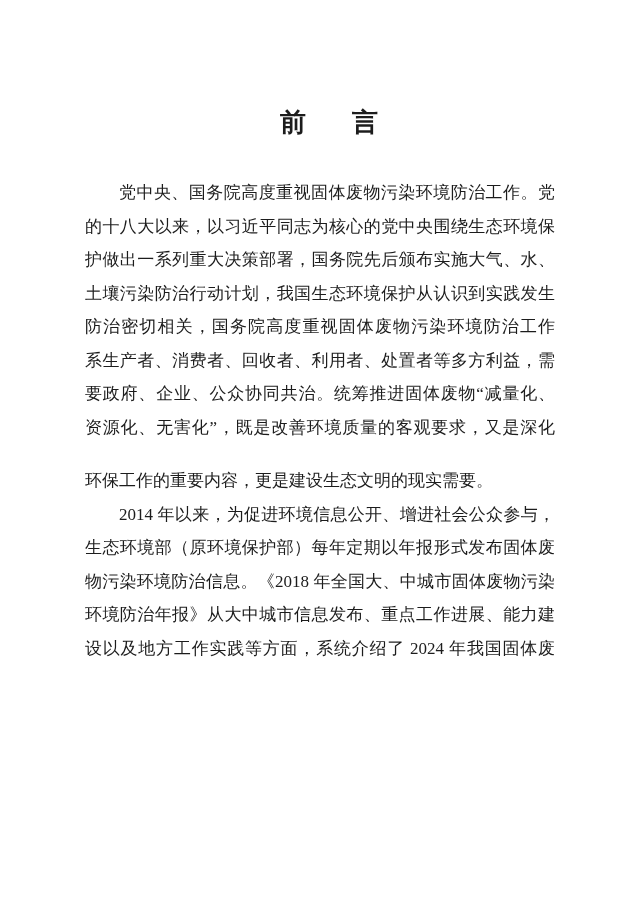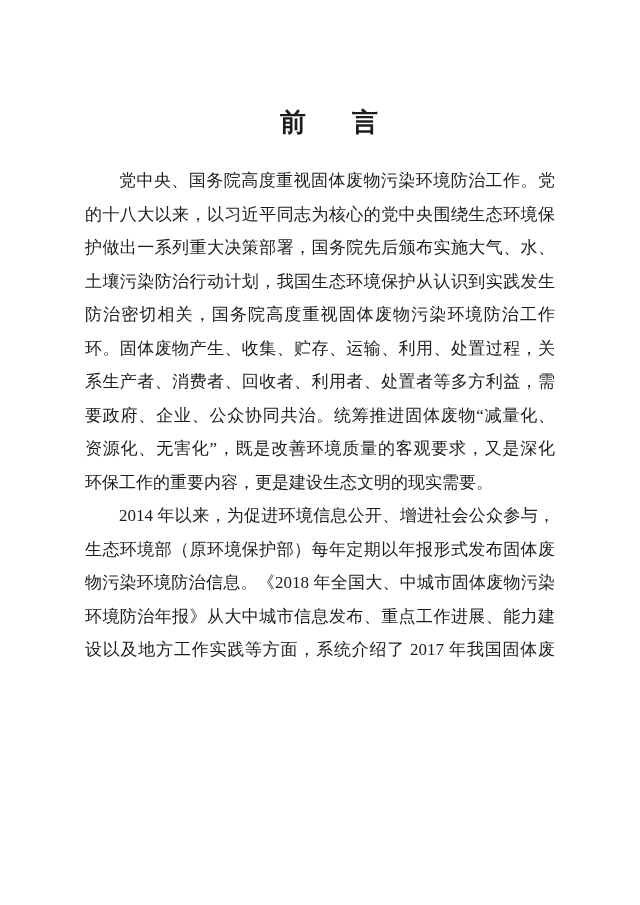--- a/index.html
+++ b/index.html
@@ -24,58 +24,58 @@
     display: flex;
     justify-content: center;
     gap: 46px;
     font-size: 26px;
     line-height: 33px;
     font-weight: bold;
     letter-spacing: 0;
   }
   .doc-body {
     position: absolute;
-    top: 164px;
+    top: 176px;
     left: 85px;
     width: 470px;
   }
   .line {
     display: block;
     font-size: 17px;
     height: 33.5px;
     line-height: 33.5px;
     text-align: justify;
     text-align-last: justify;
     overflow: hidden;
   }
   .line.indent {
     text-indent: 34px;
   }
   .line.no-stretch {
     text-align-last: left;
+    margin-top: 20px;
   }
 </style>
 </head>
 <body>
 
 <div class="page">
   <div class="title">
     <span>前</span>
     <span>言</span>
   </div>
   <div class="doc-body">
       <div class="line indent">党中央、国务院高度重视固体废物污染环境防治工作。党</div>
       <div class="line">的十八大以来，以习近平同志为核心的党中央围绕生态环境保</div>
       <div class="line">护做出一系列重大决策部署，国务院先后颁布实施大气、水、</div>
       <div class="line">土壤污染防治行动计划，我国生态环境保护从认识到实践发生</div>
       <div class="line">防治密切相关，国务院高度重视固体废物污染环境防治工作</div>
-      <div class="line">环。固体废物产生、收集、贮存、运输、利用、处置过程，关</div>
       <div class="line">系生产者、消费者、回收者、利用者、处置者等多方利益，需</div>
       <div class="line">要政府、企业、公众协同共治。统筹推进固体废物“减量化、</div>
       <div class="line">资源化、无害化”，既是改善环境质量的客观要求，又是深化</div>
       <div class="line no-stretch">环保工作的重要内容，更是建设生态文明的现实需要。</div>
       <div class="line indent">2014 年以来，为促进环境信息公开、增进社会公众参与，</div>
       <div class="line">生态环境部（原环境保护部）每年定期以年报形式发布固体废</div>
       <div class="line">物污染环境防治信息。《2018 年全国大、中城市固体废物污染</div>
       <div class="line">环境防治年报》从大中城市信息发布、重点工作进展、能力建</div>
-      <div class="line">设以及地方工作实践等方面，系统介绍了 2017 年我国固体废</div>
+      <div class="line">设以及地方工作实践等方面，系统介绍了 2024 年我国固体废</div>
     </div>
 </div>
 
 </body></html>

